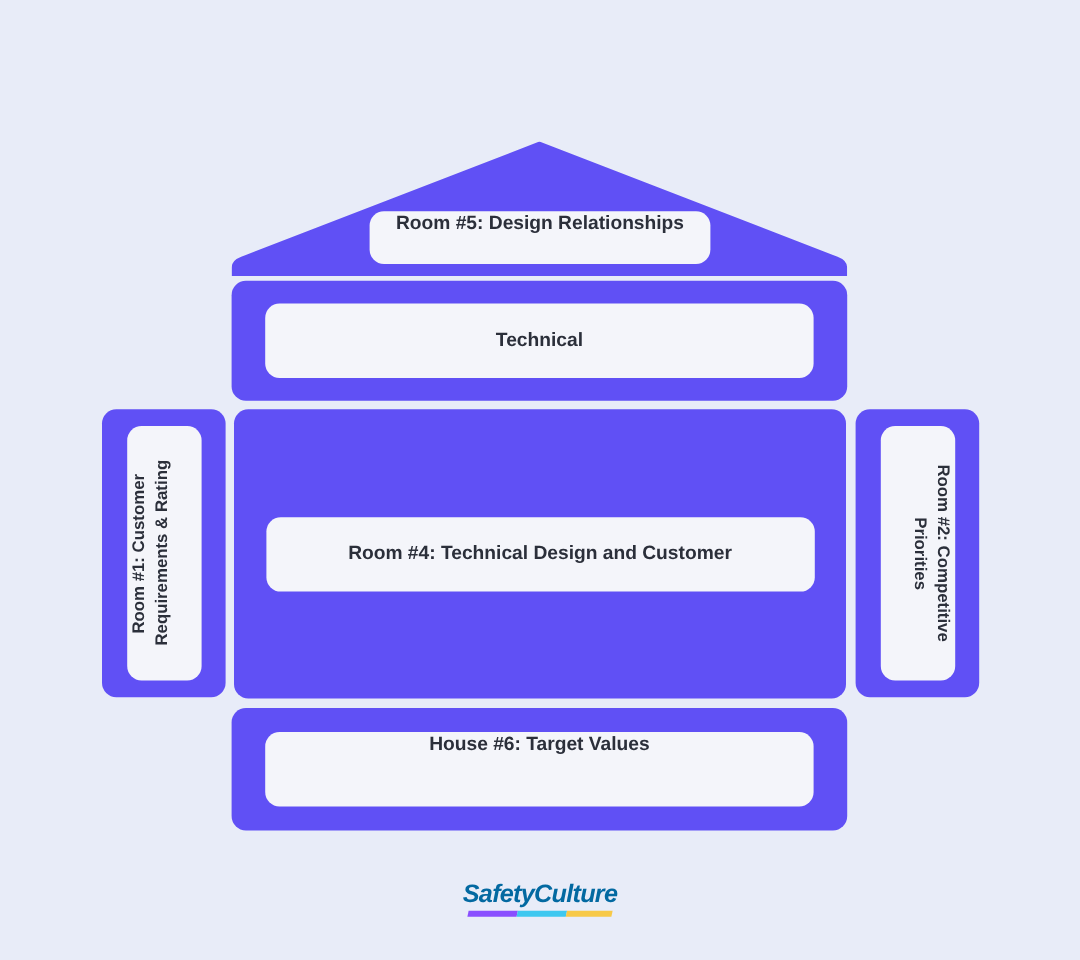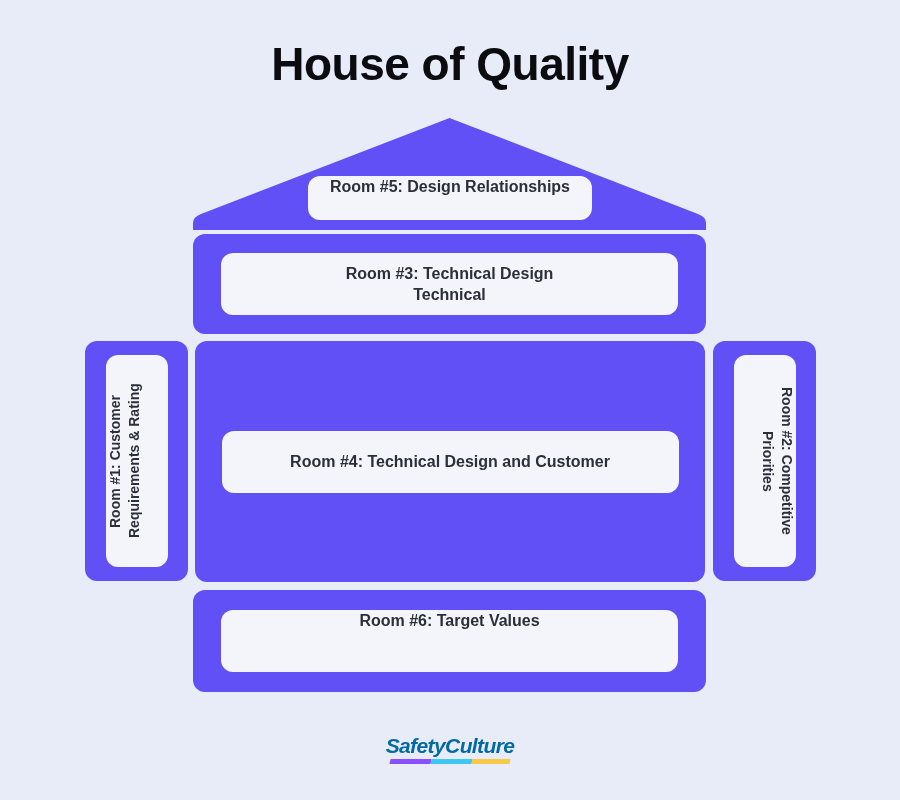--- a/index.html
+++ b/index.html
@@ -189,34 +189,32 @@
   .seg { height: 100%; }
   .seg-a { flex: 1.5; }
   .seg-b { flex: 1.5; }
   .seg-c { flex: 1.4; }
 </style>
 </head>
 <body style="background: rgb(232, 236, 248);">
 
 <div id="canvas">
 
-  <div class="page-title" style="color: rgb(11, 11, 16);">House of Quality</div>
 
   <div id="roof-wrap">
     <svg width="513" height="112" viewBox="0 0 513 112">
       <path d="M 256.5 0 L 505 96 Q 513 99 513 105 L 513 112 L 0 112 L 0 105 Q 0 99 8 96 Z" fill="#6050f5"></path>
     </svg>
     <div id="roof-label" class="label-card" style="background: rgb(244, 245, 250); color: rgb(43, 47, 58);">
       <span>Room #5: Design Relationships</span>
     </div>
   </div>
 
   <div id="room3" class="room-block" style="background: rgb(96, 80, 245);">
     <div class="label-card" style="background: rgb(244, 245, 250); color: rgb(43, 47, 58);">
-      <span class="line-2">Room #3: Technical Design</span>
       <span class="line-2">Technical</span>
     </div>
   </div>
 
   <div id="room1" class="room-block" style="background: rgb(96, 80, 245);">
     <div class="label-card vtext-ccw" style="background: rgb(244, 245, 250); color: rgb(43, 47, 58);">
       <span>
           <span class="line-2">Room #1: Customer</span>
           <span class="line-2">Requirements &amp; Rating</span>
         </span>
@@ -233,21 +231,21 @@
     <div class="label-card vtext-cw" style="background: rgb(244, 245, 250); color: rgb(43, 47, 58);">
       <span>
           <span class="line-2">Room #2: Competitive</span>
           <span class="line-2">Priorities</span>
         </span>
     </div>
   </div>
 
   <div id="room6" class="room-block" style="background: rgb(96, 80, 245);">
     <div class="label-card" style="background: rgb(244, 245, 250); color: rgb(43, 47, 58);">
-      <span>Room #6: Target Values</span>
+      <span>House #6: Target Values</span>
     </div>
   </div>
 
   <div id="footer-logo">
     <div class="logo-wordmark"><span>Safety</span><span>Culture</span></div>
     <div class="logo-underline">
       <div class="seg seg-a" style="background: rgb(138, 79, 255);"></div>
       <div class="seg seg-b" style="background: rgb(62, 200, 240);"></div>
       <div class="seg seg-c" style="background: rgb(247, 201, 72);"></div>
     </div>

